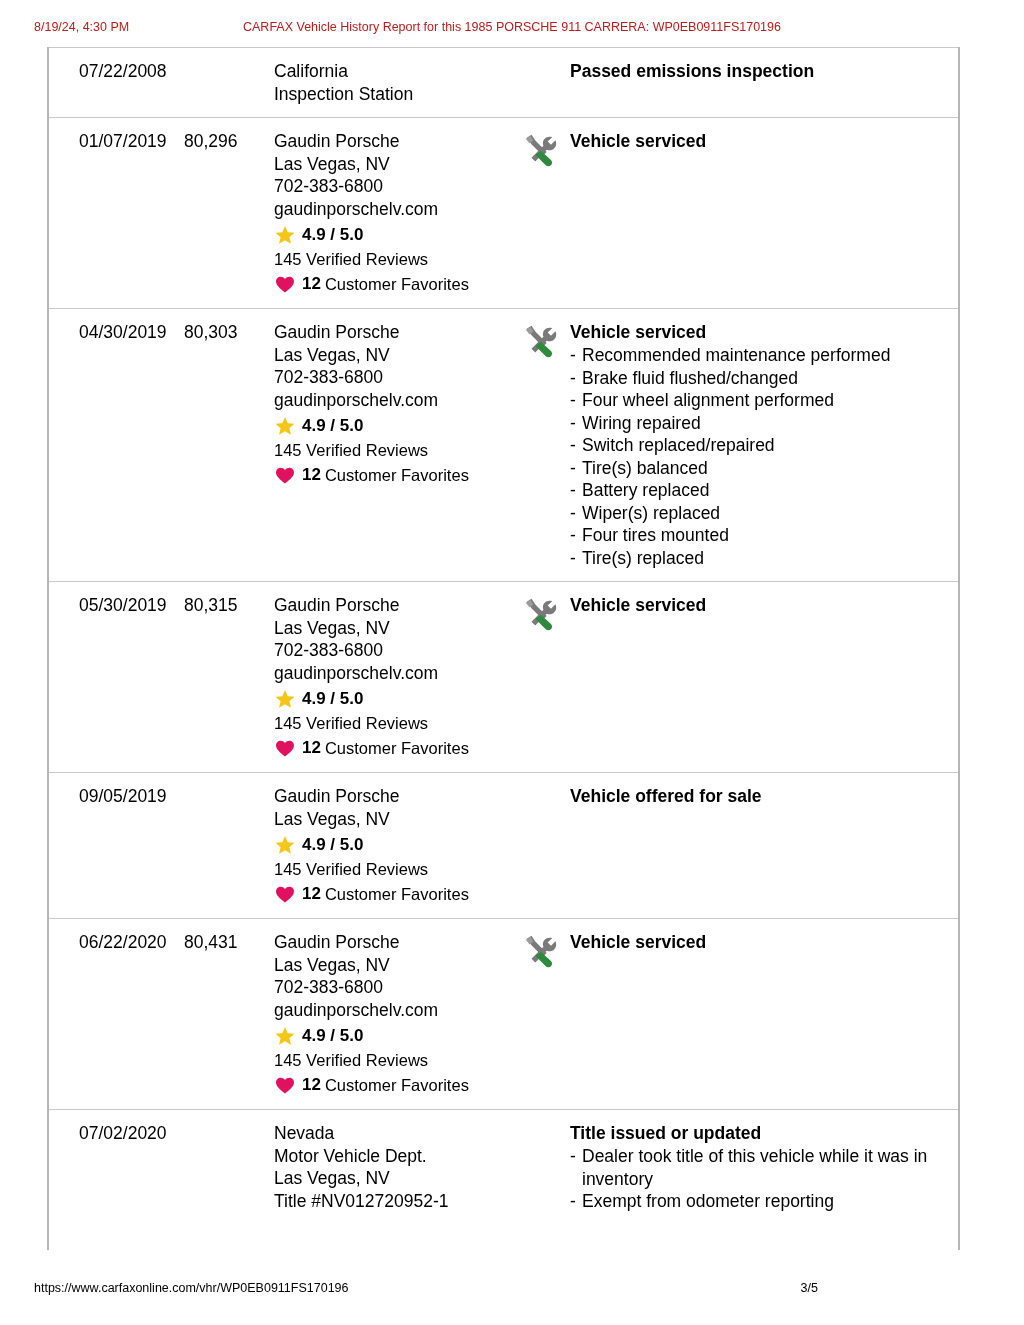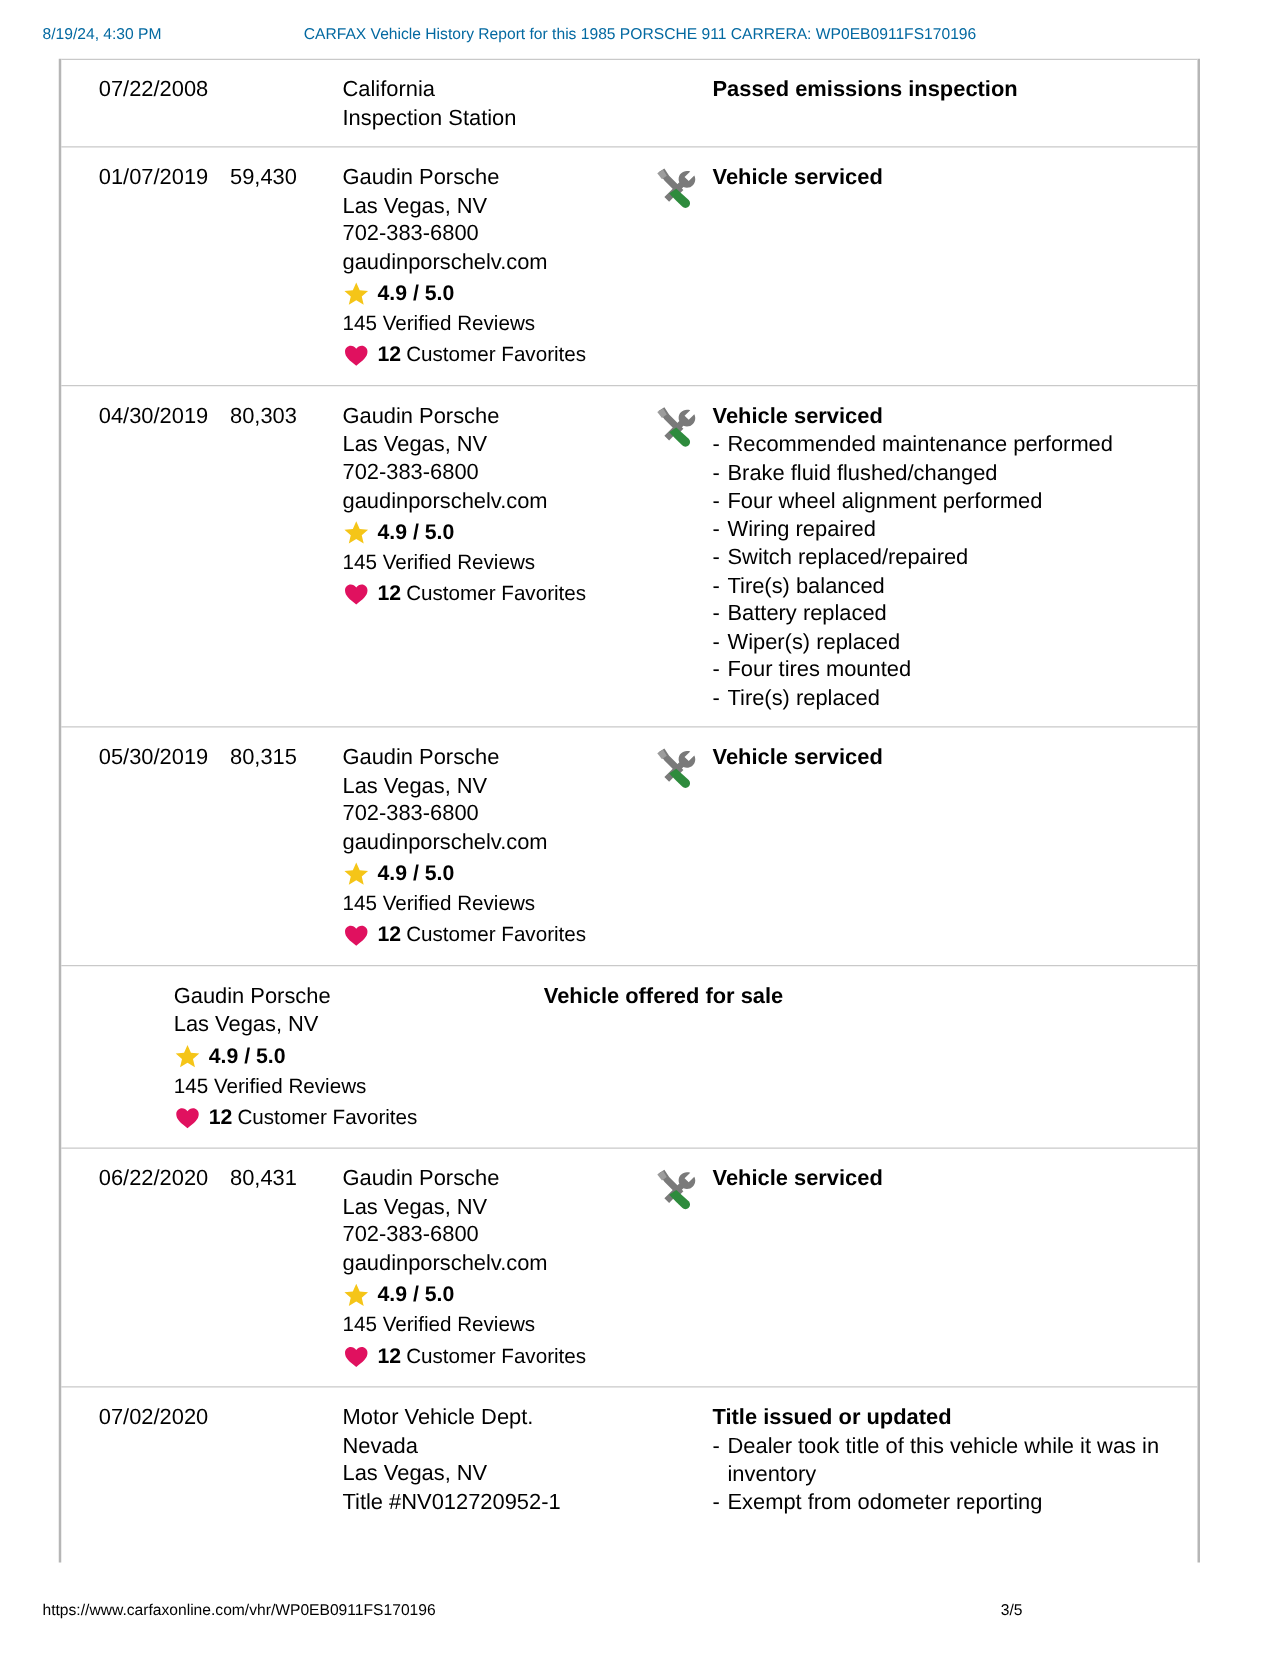--- a/index.html
+++ b/index.html
@@ -15,21 +15,21 @@
     position: relative;
     overflow: hidden;
   }
   .page-header {
     position: absolute;
     top: 20px;
     left: 0;
     width: 988px;
     height: 20px;
     font-size: 12.5px;
-    color: #0369a1;
+    color: #b91c1c;
   }
   .page-header .ph-left {
     position: absolute;
     left: 34px;
     top: 0;
     white-space: nowrap;
   }
   .page-header .ph-center {
     position: absolute;
     left: 0;
@@ -199,21 +199,21 @@
           <div class="src-line">California</div>
           <div class="src-line">Inspection Station</div>
         </div>
         <div class="col-icon"></div>
         <div class="col-detail">
           <div class="detail-title">Passed emissions inspection</div>
         </div>
       </div>
       <div class="row">
         <div class="col-date">01/07/2019</div>
-        <div class="col-odo">59,430</div>
+        <div class="col-odo">80,296</div>
         <div class="col-source">
           <div class="src-line">Gaudin Porsche</div>
           <div class="src-line">Las Vegas, NV</div>
           <div class="src-line">702-383-6800</div>
           <div class="src-line">gaudinporschelv.com</div>
           <div class="rating-line">
             <span>
               <svg width="22" height="22" viewBox="0 0 24 24">
                 <path d="M12 2.2 L15 9 L22.3 9.6 L16.8 14.4 L18.5 21.6 L12 17.7 L5.5 21.6 L7.2 14.4 L1.7 9.6 L9 9 Z" fill="#f5c518"></path>
               </svg>
@@ -321,20 +321,21 @@
               <path d="M5 6 L10 3 L14 9 L26 21 L22 25 L10 13 Z" fill="#7a7a7a"></path>
               <path d="M4 7 L9 4 L12 9 L8 12 Z" fill="#9c9c9c"></path>
               <path d="M33 5 C29 5 26 8 26 12 C26 13 26.2 13.8 26.6 14.6 L14 27 L18 31 L30 18.6 C31 19 32 19.2 33 19.2 C37 19.2 40 16 40 12 C40 10.8 39.7 9.8 39.2 8.8 L34.5 13.5 L31 10 L35.8 5.4 C35 5.1 34 5 33 5 Z" fill="#7a7a7a" transform="translate(-4,0)"></path>
               <path d="M16 26 L22 32 L27 37 C28.5 38.5 31 38.5 32.5 37 C34 35.5 34 33 32.5 31.5 L22 22 Z" fill="#2e8b3d" transform="translate(-2,-2)"></path>
             </svg></span></div>
         <div class="col-detail">
           <div class="detail-title">Vehicle serviced</div>
         </div>
       </div>
       <div class="row">
+        <div class="col-date">09/05/2019</div>
         <div class="col-odo"></div>
         <div class="col-source">
           <div class="src-line">Gaudin Porsche</div>
           <div class="src-line">Las Vegas, NV</div>
           <div class="rating-line">
             <span>
               <svg width="22" height="22" viewBox="0 0 24 24">
                 <path d="M12 2.2 L15 9 L22.3 9.6 L16.8 14.4 L18.5 21.6 L12 17.7 L5.5 21.6 L7.2 14.4 L1.7 9.6 L9 9 Z" fill="#f5c518"></path>
               </svg>
             </span>
@@ -390,22 +391,22 @@
               <path d="M16 26 L22 32 L27 37 C28.5 38.5 31 38.5 32.5 37 C34 35.5 34 33 32.5 31.5 L22 22 Z" fill="#2e8b3d" transform="translate(-2,-2)"></path>
             </svg></span></div>
         <div class="col-detail">
           <div class="detail-title">Vehicle serviced</div>
         </div>
       </div>
       <div class="row last">
         <div class="col-date">07/02/2020</div>
         <div class="col-odo"></div>
         <div class="col-source">
+          <div class="src-line">Nevada</div>
           <div class="src-line">Motor Vehicle Dept.</div>
-          <div class="src-line">Nevada</div>
           <div class="src-line">Las Vegas, NV</div>
           <div class="src-line">Title #NV012720952-1</div>
         </div>
         <div class="col-icon"></div>
         <div class="col-detail">
           <div class="detail-title">Title issued or updated</div>
           <ul class="detail-list">
             <li><span class="dash">-</span>Dealer took title of this vehicle while it was in inventory</li>
             <li><span class="dash">-</span>Exempt from odometer reporting</li>
           </ul>

